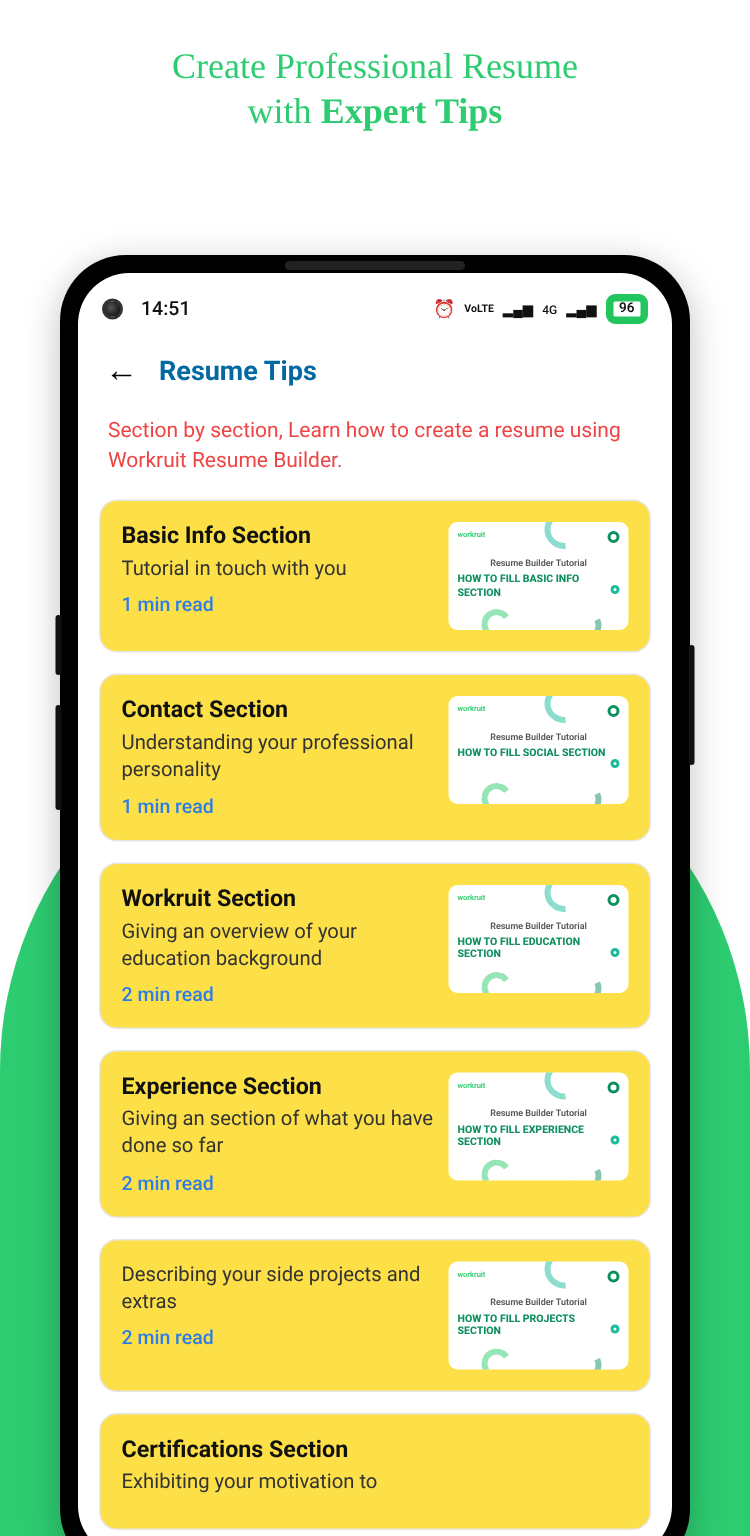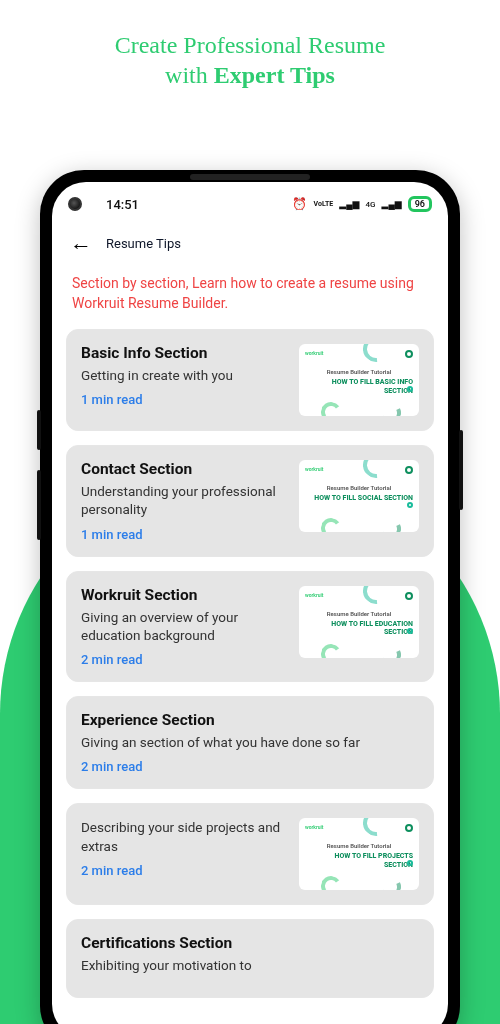--- a/index.html
+++ b/index.html
@@ -73,56 +73,56 @@
   .side-btn.r1 { right: -3px; top: 260px; width: 4px; height: 80px; }
   .statusbar {
     display: flex;
     align-items: center;
     justify-content: space-between;
     padding: 14px 16px 6px;
     font-size: 13px;
     font-weight: 500;
     color: #111;
   }
-  .statusbar .left { display: flex; align-items: center; gap: 24px; }
+  .statusbar .left { display: flex; align-items: center; gap: 12px; }
   .cam {
     width: 14px; height: 14px; border-radius: 50%;
     background: radial-gradient(circle at 40% 40%, #555, #000);
     border: 2px solid #333;
   }
   .statusbar .right { display: flex; align-items: center; gap: 6px; font-size: 10px; }
   .status-ic { font-size: 12px; }
   .batt {
-    border: 3px solid #22c55e; border-radius: 6px;
+    border: 5px solid #22c55e; border-radius: 6px;
     padding: 0 4px; font-size: 9px; font-weight: 600;
   }
   .topbar {
     display: flex;
     align-items: center;
     gap: 14px;
     padding: 12px 18px 8px;
   }
   .back-arrow { font-size: 22px; font-weight: 600; cursor: pointer; }
-  .topbar h2 { font-size: 13px; font-weight: 400; color: #0f172a; }
+  .topbar h2 { font-size: 18px; font-weight: 700; color: #0369a1; }
   .intro {
     padding: 10px 20px 16px;
     font-size: 14px;
     color: #ef4444;
     line-height: 1.4;
   }
   .cards { padding: 0 14px; }
   .card {
     border: 1px solid #e6e6e6;
     border-radius: 12px;
     padding: 14px 14px;
     margin-bottom: 14px;
     display: flex;
     gap: 10px;
     align-items: flex-start;
-    background: #e5e5e5;
+    background: #fde047;
     cursor: pointer;
   }
   .card .text { flex: 1; min-width: 0; }
   .card .title { font-size: 15.5px; font-weight: 700; color: #111; margin-bottom: 4px; }
   .card .sub { font-size: 13.5px; color: #333; line-height: 1.35; margin-bottom: 8px; }
   .card .read { font-size: 13px; color: #2b7de9; font-weight: 500; }
   .thumb {
     width: 120px;
     height: 72px;
     border-radius: 6px;
@@ -152,21 +152,21 @@
   .thumb .d2 { bottom: 24px; right: 6px; width: 6px; height: 6px; border-color: #1abc9c; }
   .thumb .brand {
     position: absolute; top: 6px; left: 6px; font-size: 5px; color: #2ecc71; font-weight: 600;
   }
   .thumb .ttl {
     position: absolute; top: 24px; left: 0; right: 0;
     text-align: center; font-size: 6px; color: #555; font-weight: 600;
   }
   .thumb .big {
     position: absolute; top: 34px; left: 0; right: 0;
-    text-align: right; font-size: 7px; color: #0e8f5e; font-weight: 800;
+    text-align: left; font-size: 7px; color: #0e8f5e; font-weight: 800;
     line-height: 1.2;
     padding: 0 6px;
   }
 </style>
 </head>
 <body>
 
 <div class="hero">
   <h1>
     <span class="light">Create Professional Resume</span><br>
@@ -203,21 +203,21 @@
       <h2>Resume Tips</h2>
     </div>
 
     <div class="intro">Section by section, Learn how to create a resume using Workruit Resume Builder.</div>
 
     <div class="cards">
 
       <div class="card">
         <div class="text">
           <div class="title">Basic Info Section</div>
-          <div class="sub">Getting in create with you</div>
+          <div class="sub">Tutorial in touch with you</div>
           <div class="read">1 min read</div>
         </div>
         <div class="thumb">
           <div class="brand">workruit</div>
           <div class="ttl">Resume Builder Tutorial</div>
           <div class="big">HOW TO FILL BASIC INFO SECTION</div>
           <div class="arc a1"></div>
             <div class="arc a2"></div>
             <div class="arc a3"></div>
           <div class="dot d1"></div>
@@ -260,20 +260,30 @@
             <div class="dot d2"></div>
         </div>
       </div>
 
       <div class="card">
         <div class="text">
           <div class="title">Experience Section</div>
           <div class="sub">Giving an section of what you have done so far</div>
           <div class="read">2 min read</div>
         </div>
+        <div class="thumb">
+          <div class="brand">workruit</div>
+          <div class="ttl">Resume Builder Tutorial</div>
+          <div class="big">HOW TO FILL EXPERIENCE SECTION</div>
+          <div class="arc a1"></div>
+            <div class="arc a2"></div>
+            <div class="arc a3"></div>
+          <div class="dot d1"></div>
+            <div class="dot d2"></div>
+        </div>
       </div>
 
       <div class="card">
         <div class="text">
           <div class="sub">Describing your side projects and extras</div>
           <div class="read">2 min read</div>
         </div>
         <div class="thumb">
           <div class="brand">workruit</div>
           <div class="ttl">Resume Builder Tutorial</div>

